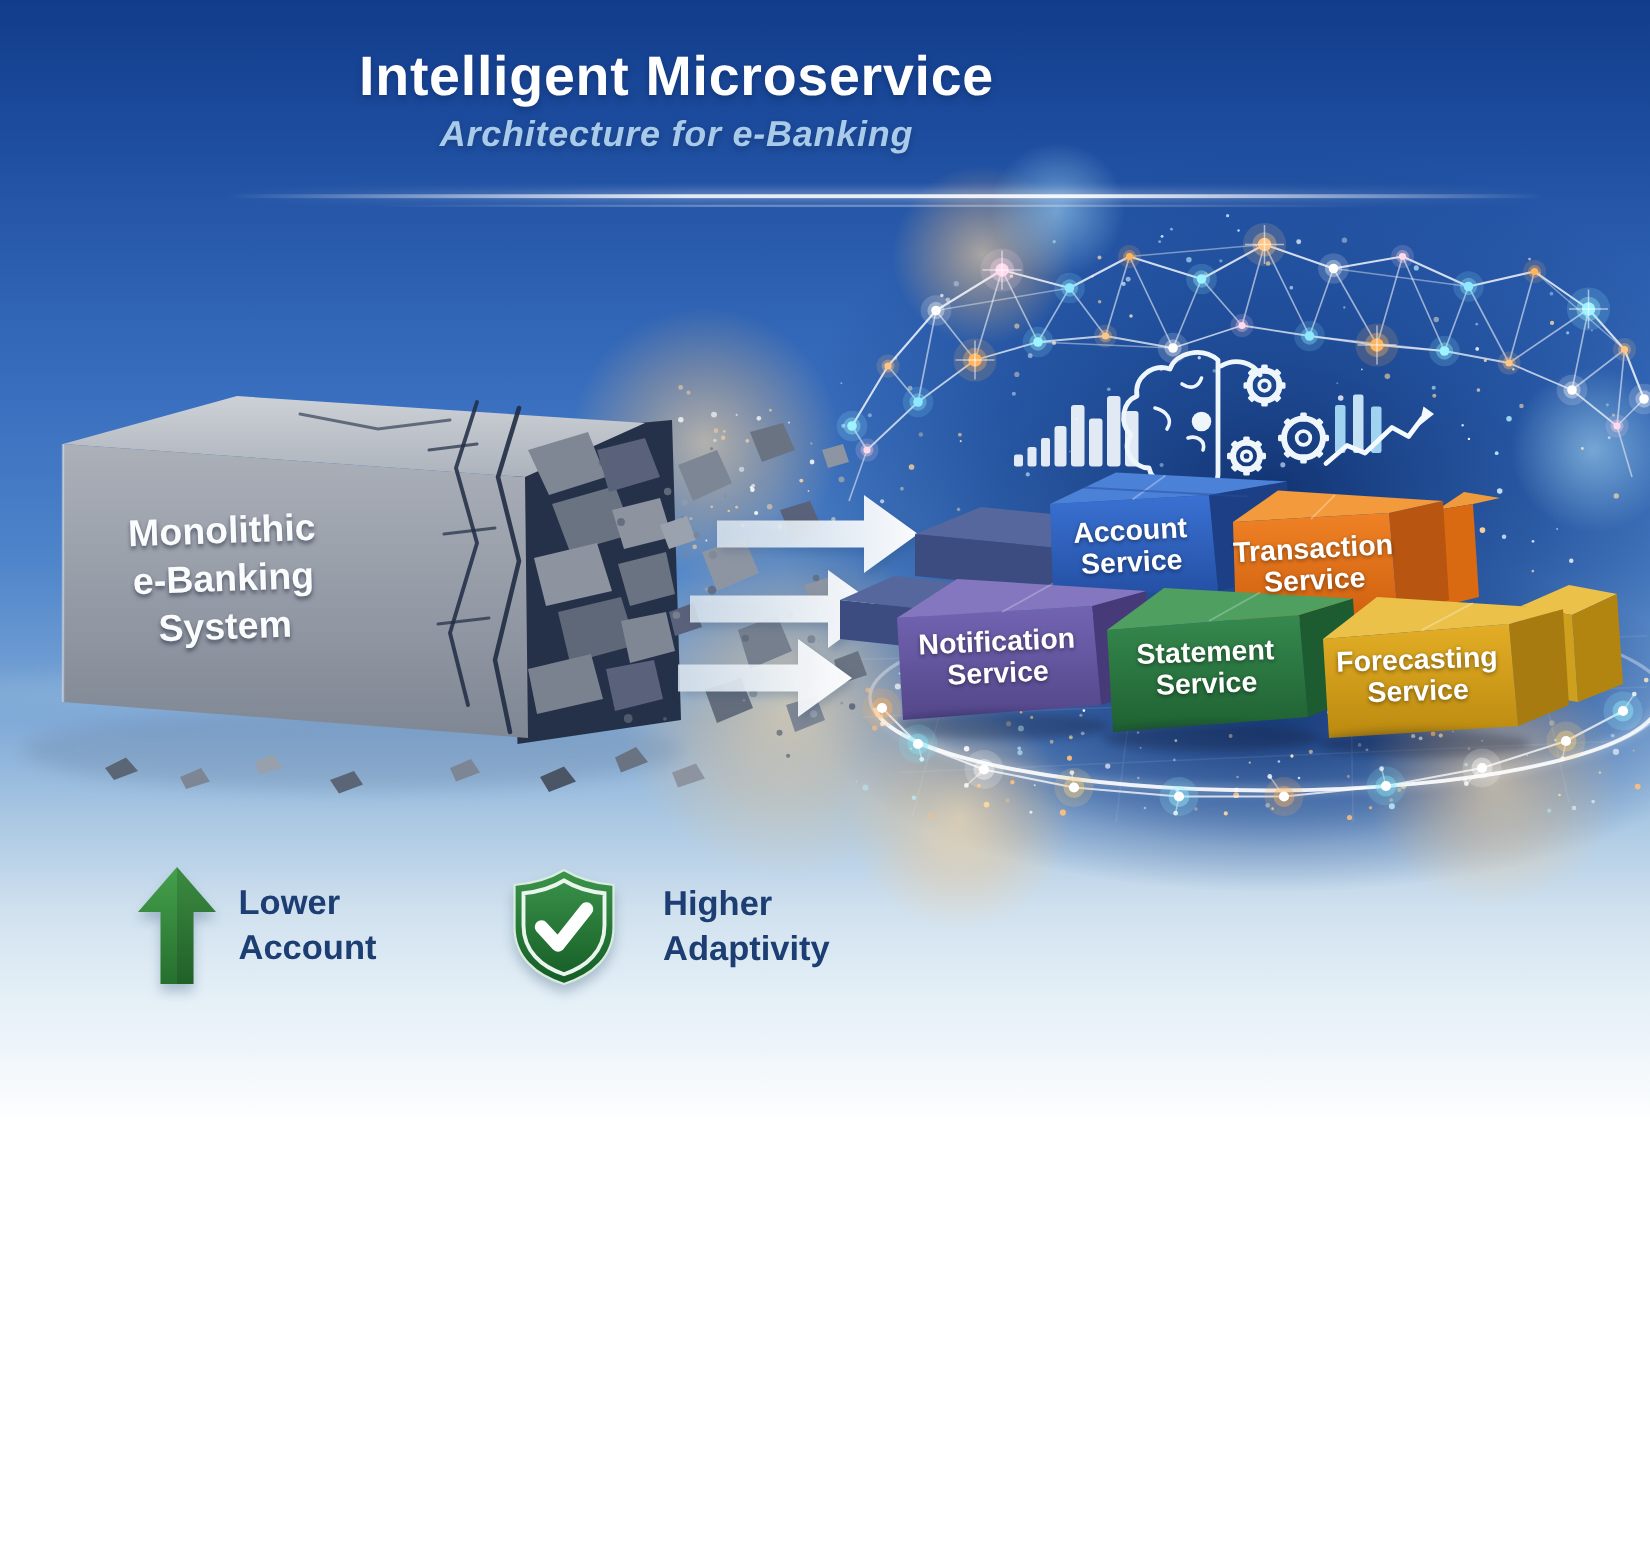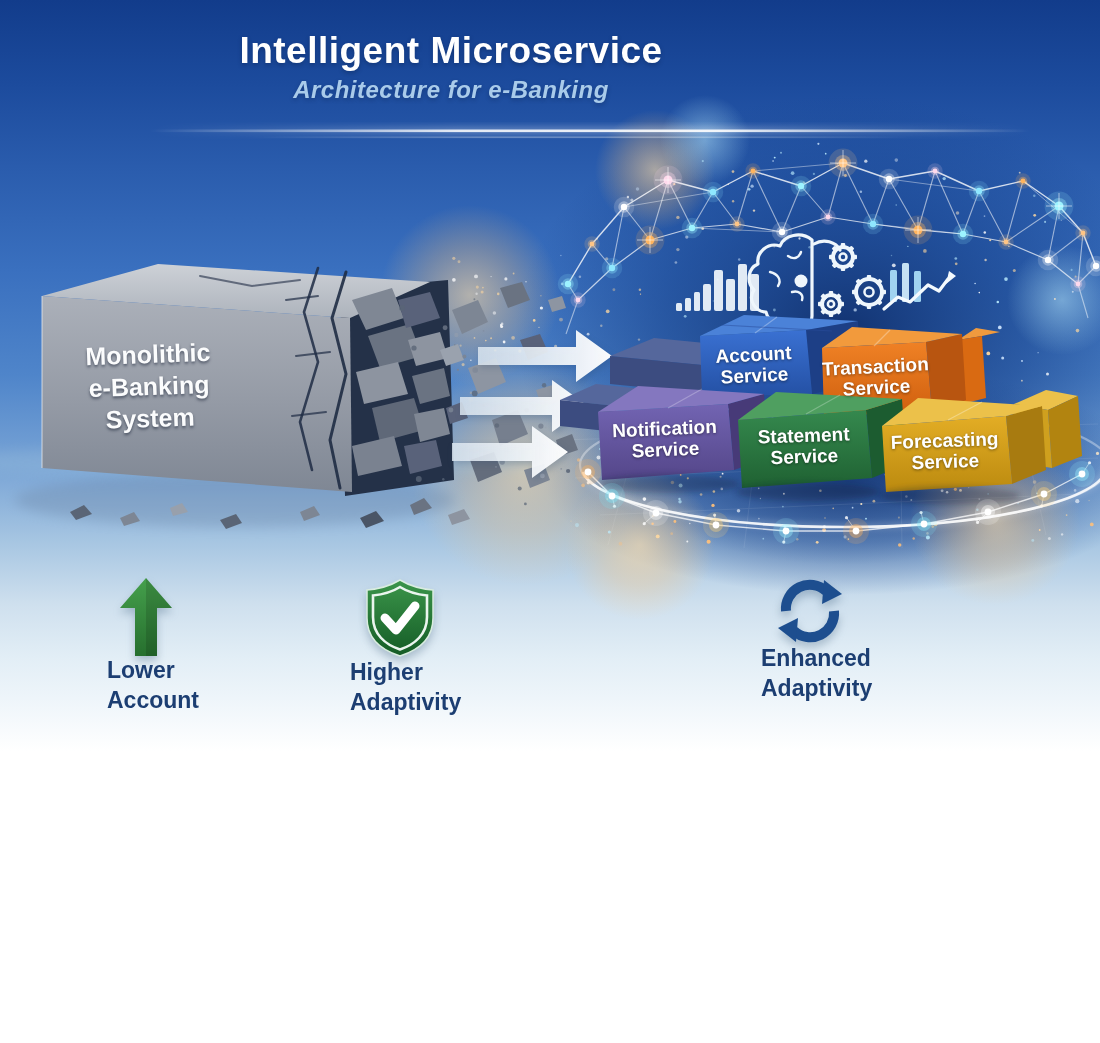--- a/index.html
+++ b/index.html
@@ -25,25 +25,25 @@
   
   .svc{position:absolute;text-align:center;color:#ffffff;font-weight:bold;
     font-size:19px;line-height:1.12;transform:rotate(-3deg);
     text-shadow:0 1px 3px rgba(0,0,0,.45);}
   #svc-account{left:698px;top:344px;width:112px;}
   #svc-transaction{left:820px;top:356px;width:112px;}
   #svc-notification{left:600px;top:418px;width:130px;transform:rotate(-2.5deg);}
   #svc-statement{left:740px;top:425px;width:128px;transform:rotate(-2deg);}
   #svc-forecasting{left:882px;top:430px;width:126px;transform:rotate(-2deg);}
   
-  .benefit{position:absolute;top:578px;display:flex;align-items:center;flex-direction:column;}
+  .benefit{position:absolute;top:578px;display:flex;align-items:center;}
   .benefit .bicon{flex:0 0 auto;filter:drop-shadow(0 5px 4px rgba(70,100,130,.35));}
   .benefit .btext{color:#1c3e72;font-weight:bold;font-size:23px;line-height:1.3;}
   #benefit-0{left:92px;}  #benefit-0 .btext{margin-left:15px;}
-  #benefit-1{left:338px;} #benefit-1 .btext{margin-left:12px;}
+  #benefit-1{left:338px;} #benefit-1 .btext{margin-left:28px;}
   #benefit-2{left:552px;} #benefit-2 .btext{margin-left:13px;}
   #benefit-3{left:748px;} #benefit-3 .btext{margin-left:13px;}
 </style>
 </head>
 <body>
 
 <div class="canvas">
 
 <svg id="art" width="1100" height="740" viewBox="0 0 1100 740">
   <defs>
@@ -957,26 +957,14 @@
     <path d="M37,9 C45,14 54,16.5 64,17.5 L64,39 C64,56 52,66.5 37,71.5 C22,66.5 10,56 10,39 L10,17.5 C20,16.5 29,14 37,9 Z" fill="none" stroke="#eaf5ee" stroke-width="2.6"></path>
     <polyline points="22,40 33,52 52,28" fill="none" stroke="#ffffff" stroke-width="9" stroke-linecap="round" stroke-linejoin="round"></polyline>
   </svg>
   <div class="btext">
     <div>Higher</div>
     <div>Adaptivity</div>
   </div>
 </div>
 
 
-<div class="benefit" id="benefit-3">
-  <svg class="bicon" width="72" height="66" viewBox="0 0 72 66">
-    <path d="M12,33 A24,24 0 0 1 52,13" fill="none" stroke="#1d4e8f" stroke-width="10"></path>
-    <polygon points="50,2 68,16 48,26" fill="#1d4e8f"></polygon>
-    <path d="M60,33 A24,24 0 0 1 20,53" fill="none" stroke="#1d4e8f" stroke-width="10"></path>
-    <polygon points="22,64 4,50 24,40" fill="#1d4e8f"></polygon>
-  </svg>
-  <div class="btext">
-    <div>Enhanced</div>
-    <div>Adaptivity</div>
-  </div>
+
 </div>
 
-</div>
-
 </body></html>

